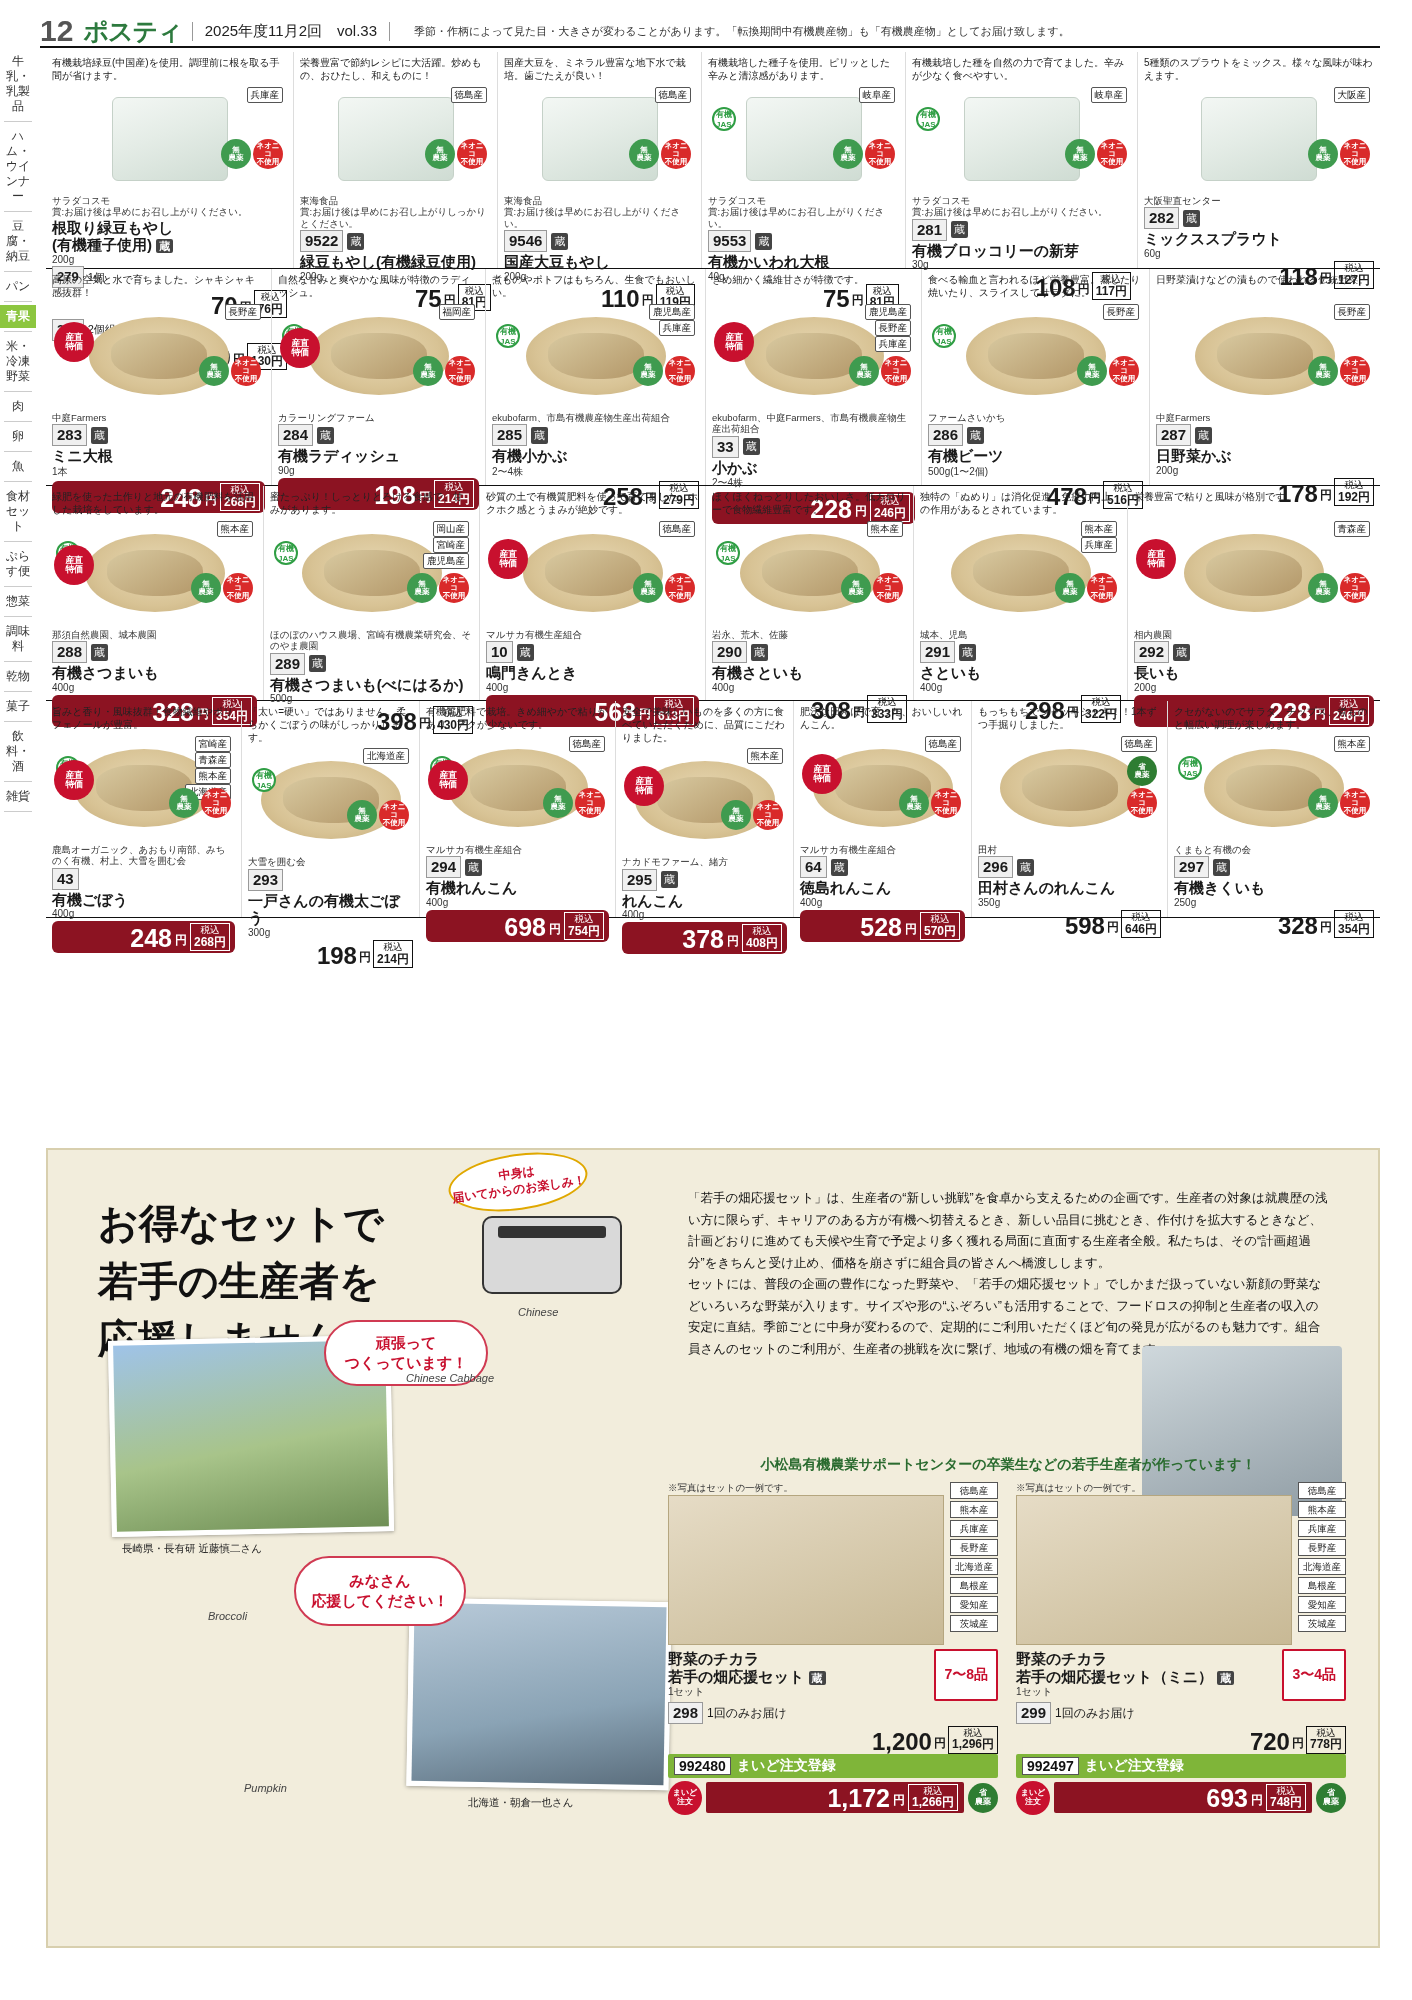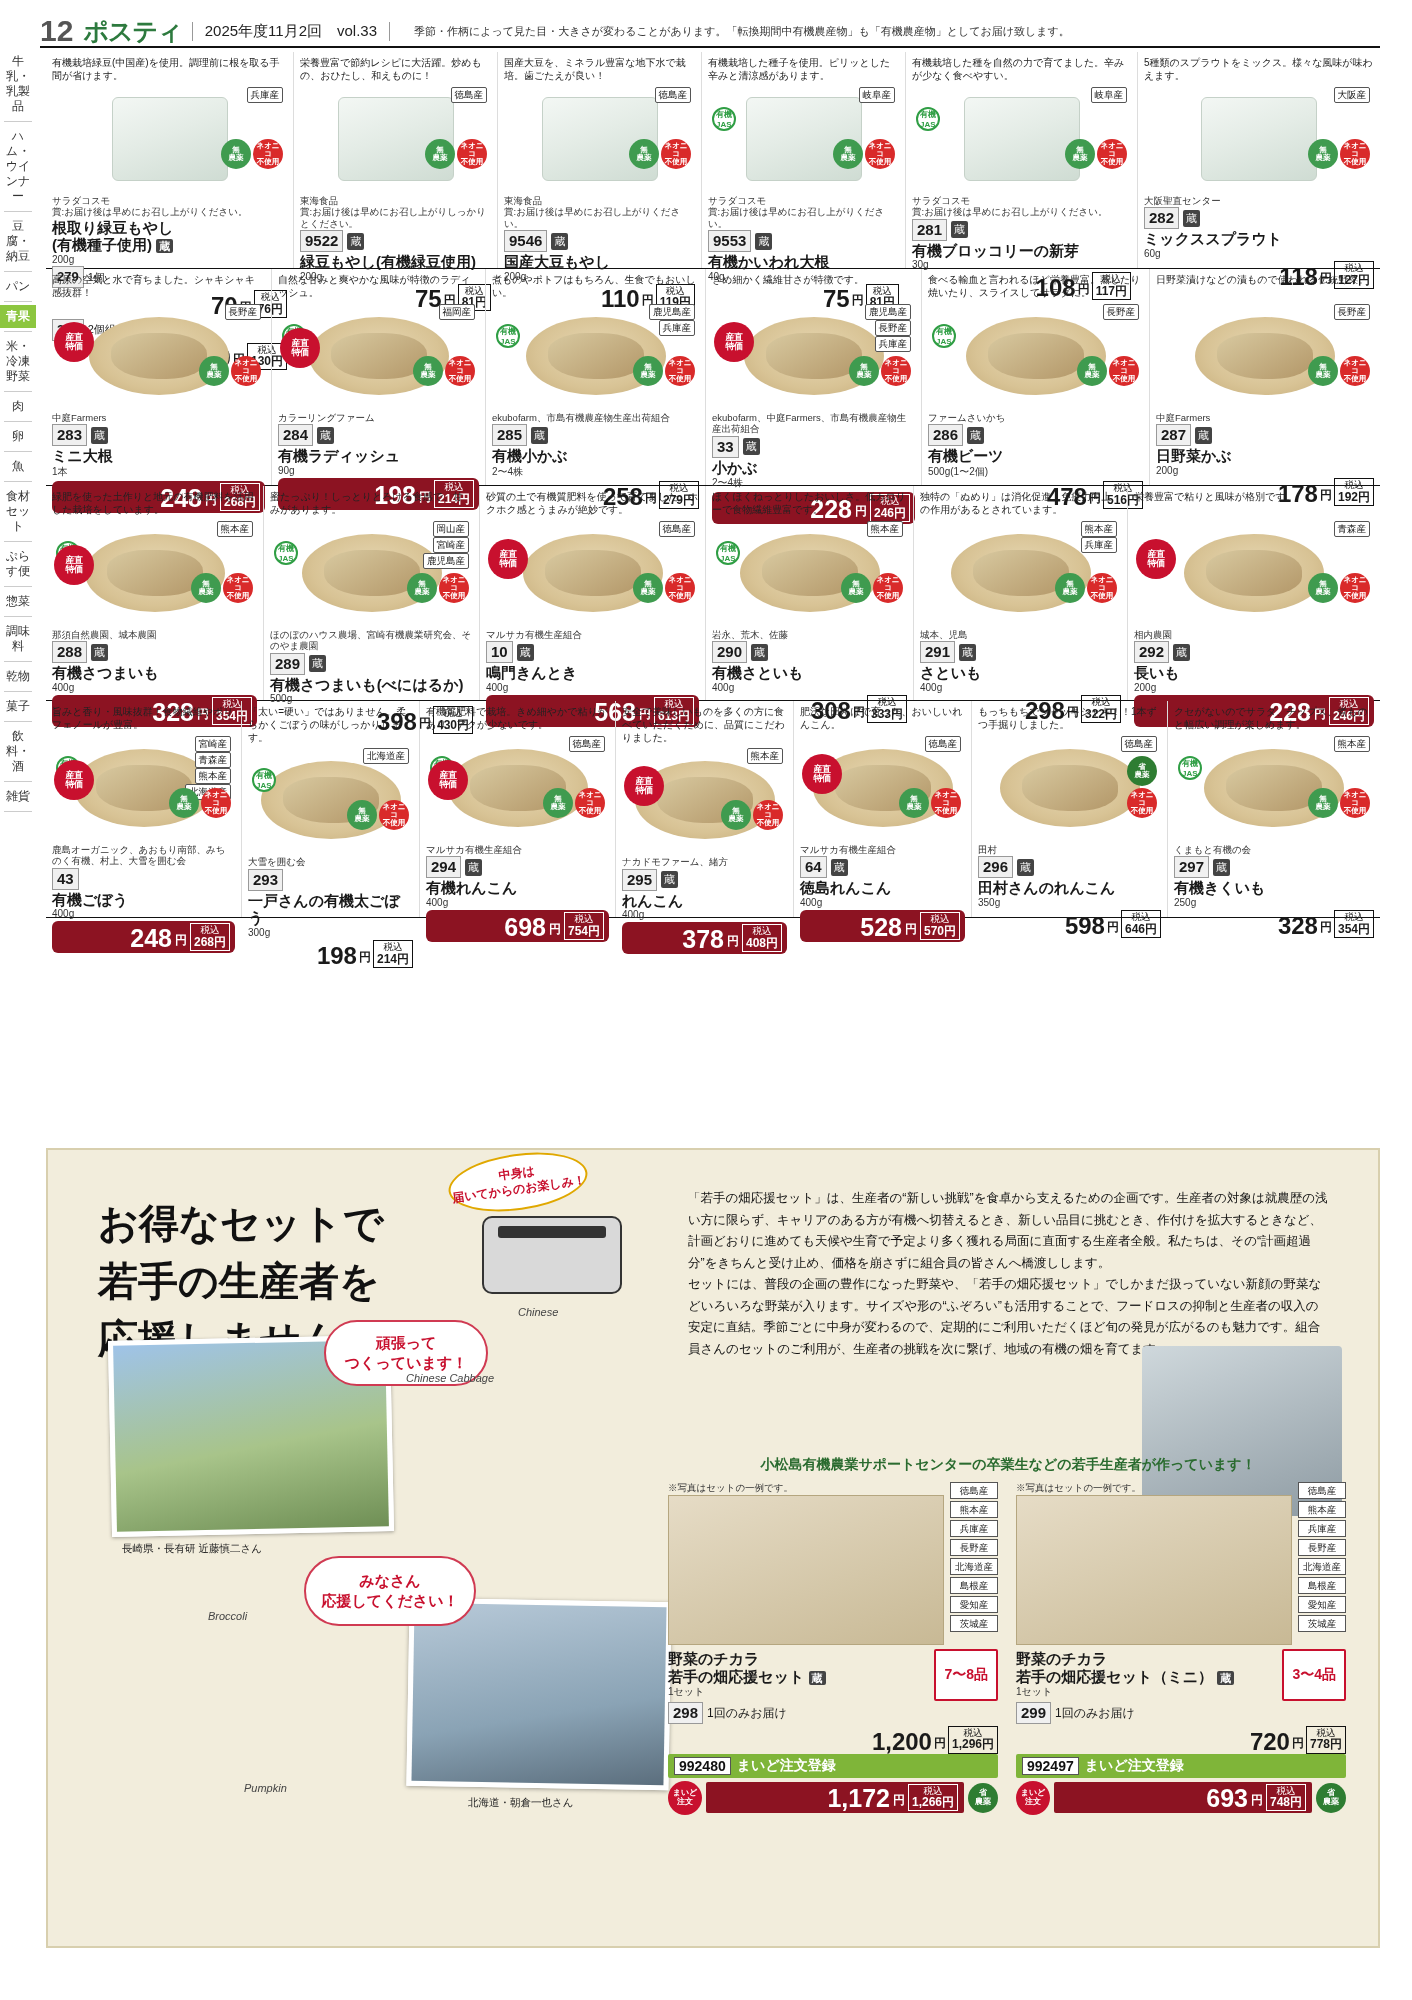--- a/index.html
+++ b/index.html
@@ -116,21 +116,21 @@
   .pc2 { left:360px; top:450px; width:262px; height:188px; transform:rotate(1deg); }
   .pc2 .inner { width:100%; height:100%; background:linear-gradient(170deg,#b7c9d8 0%,#8aa3b5 60%,#5b6e7d 100%); }
   .cap { position:absolute; font-size:10.5px; color:#222; }
   .cap1 { left:74px; top:392px; }
   .cap2 { left:420px; top:646px; }
 
   .bubble { position:absolute; background:#fff; border:2px solid #d03a52; border-radius:40px;
     display:flex; align-items:center; justify-content:center; text-align:center;
     font-size:15px; font-weight:bold; color:#c8102e; line-height:1.35; }
   .b1 { left:276px; top:170px; width:164px; height:66px; }
-  .b2 { left:256px; top:406px; width:172px; height:70px; }
+  .b2 { left:246px; top:406px; width:172px; height:70px; }
 
   .doodle { position:absolute; font-size:11px; color:#444; font-style:italic; }
 
   .setbox { position:absolute; left:620px; top:306px; width:680px; }
   .set-head { font-size:14px; font-weight:bold; color:#2a6b2f; text-align:center; }
   .set-note { font-size:9.5px; color:#333; }
   .set-photo { height:150px; background:linear-gradient(160deg,#e6dcc6,#c8b995); border:1px solid #b5a67f; }
 
   .set-origin { font-size:9.5px; border:1px solid #555; background:#fff; padding:0 3px; line-height:15px; margin-bottom:2px; text-align:center; }
 

